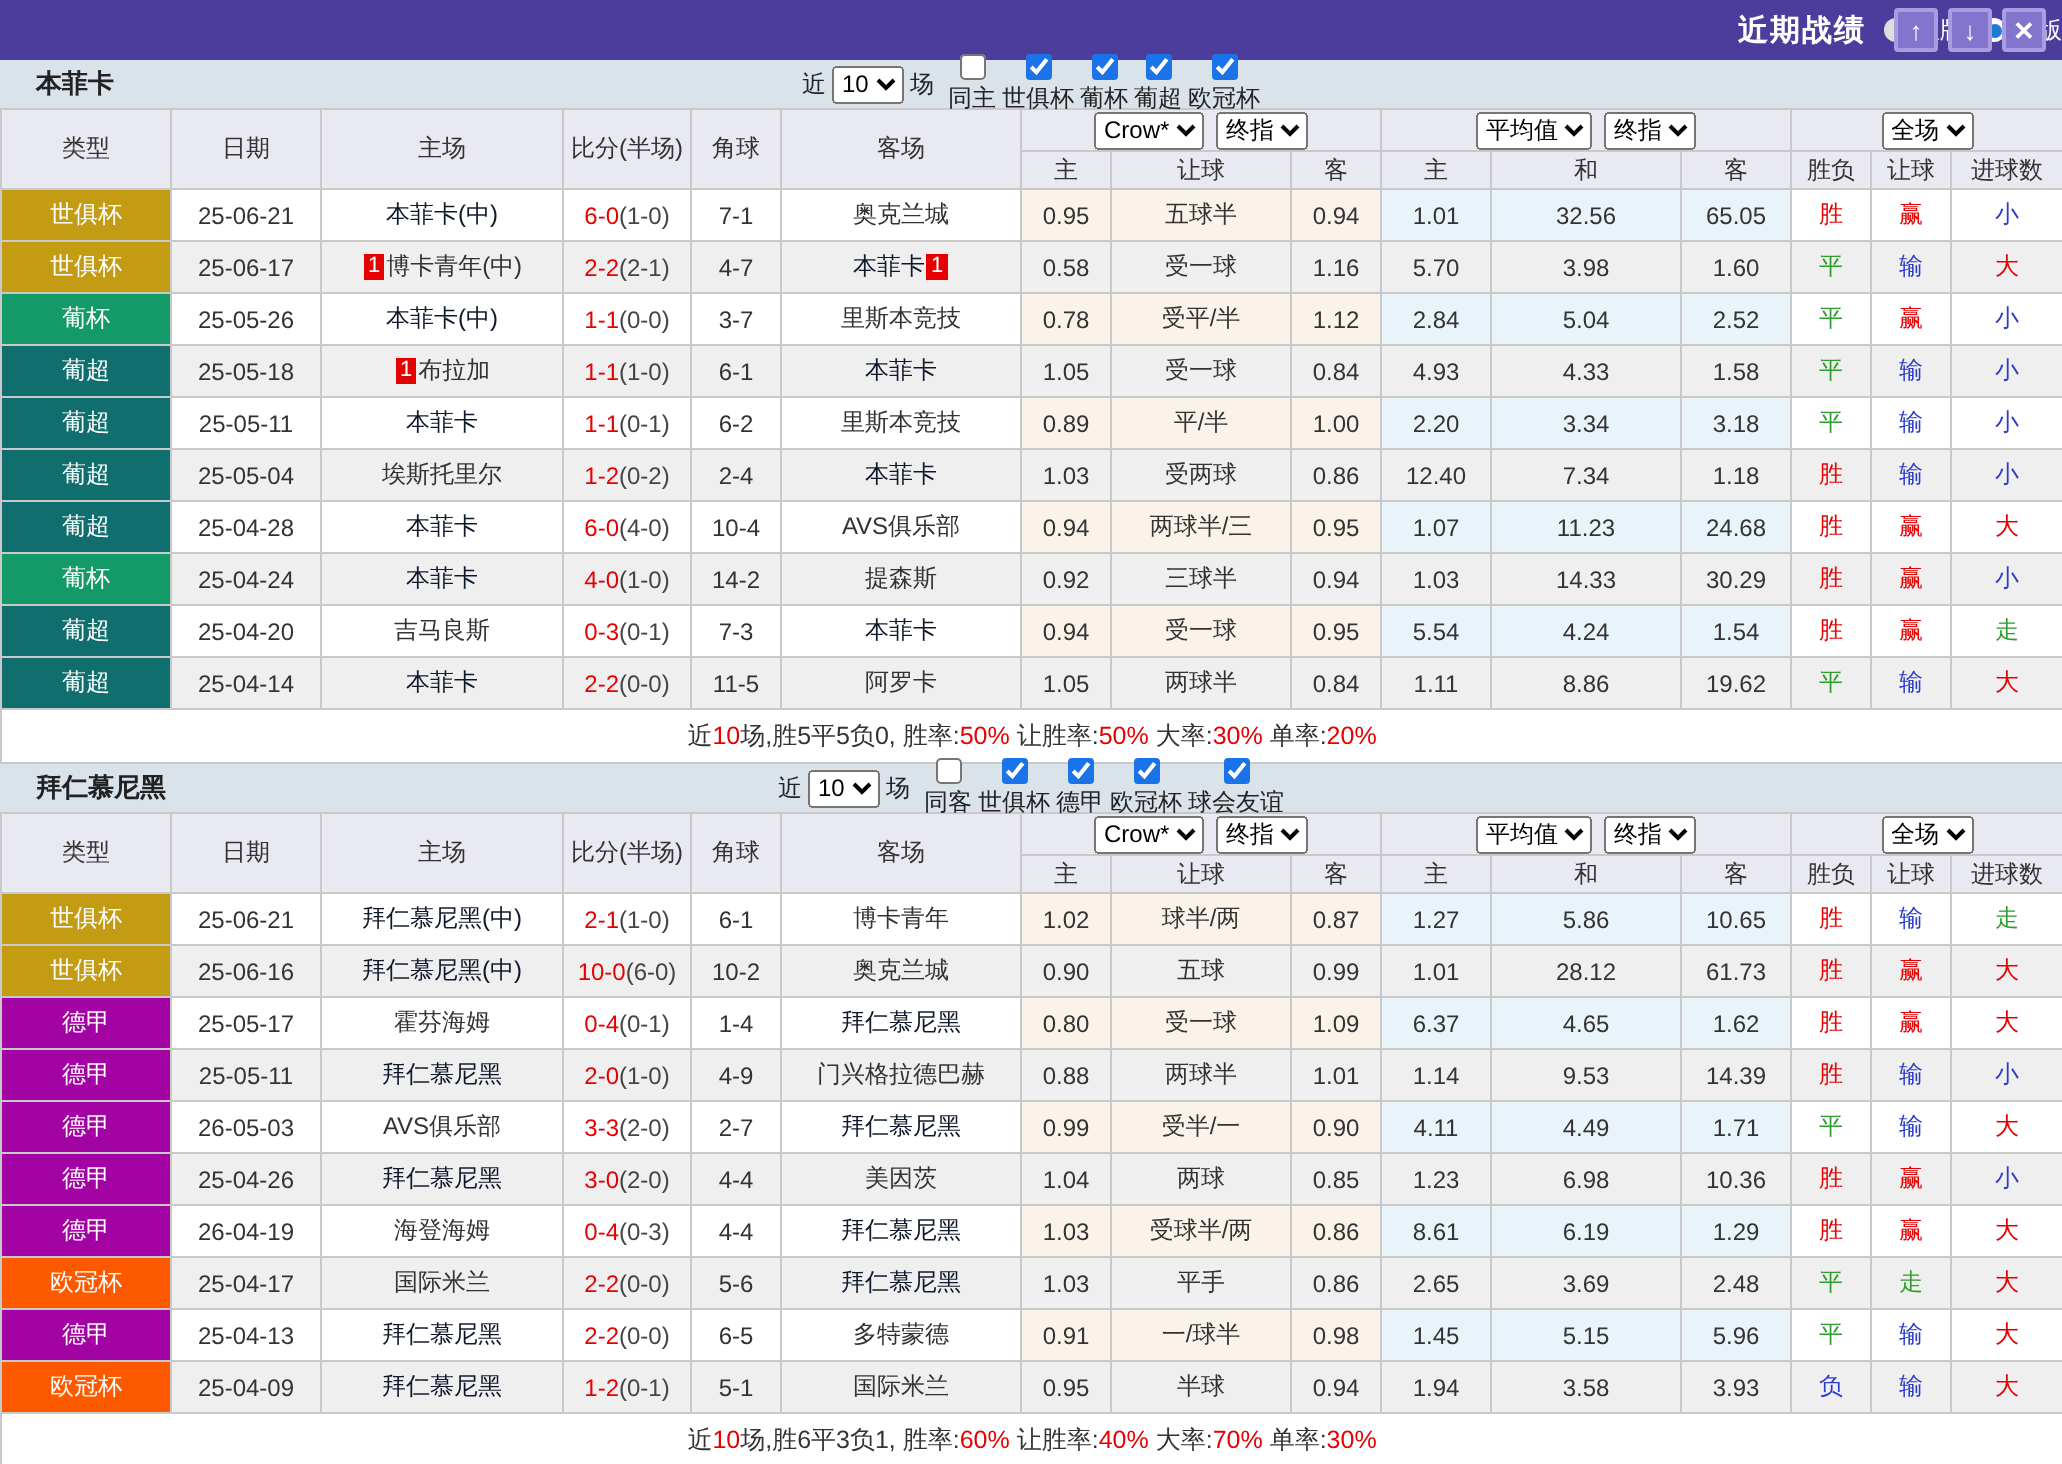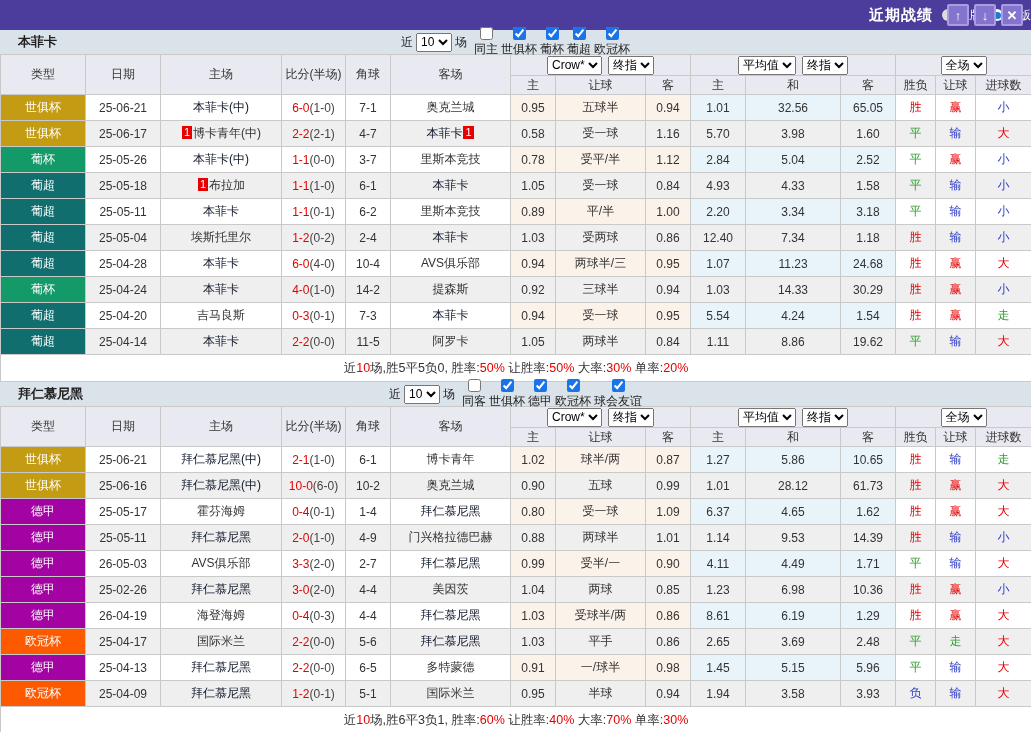--- a/index.html
+++ b/index.html
@@ -503,21 +503,21 @@
             <td class="hcap">0.90</td>
             <td class="avg">4.11</td>
             <td class="avg">4.49</td>
             <td class="avg">1.71</td>
             <td class="res" style="color: rgb(47, 158, 47);">平</td>
             <td class="res" style="color: rgb(43, 60, 200);">输</td>
             <td class="res" style="color: rgb(230, 0, 0);">大</td>
           </tr>
           <tr>
             <td class="type" style="background: rgb(163, 3, 163);">德甲</td>
-            <td class="date">25-02-26</td>
+            <td class="date">25-04-26</td>
             <td class="teamcell"><span class="green">拜仁慕尼黑</span></td>
             <td class="scorecell"><span class="score-main">3-0</span><span class="half">(2-0)</span></td>
             <td>4-4</td>
             <td class="teamcell"><span>美因茨</span></td>
             <td class="hcap">1.04</td>
             <td class="hcap">两球</td>
             <td class="hcap">0.85</td>
             <td class="avg">1.23</td>
             <td class="avg">6.98</td>
             <td class="avg">10.36</td>

